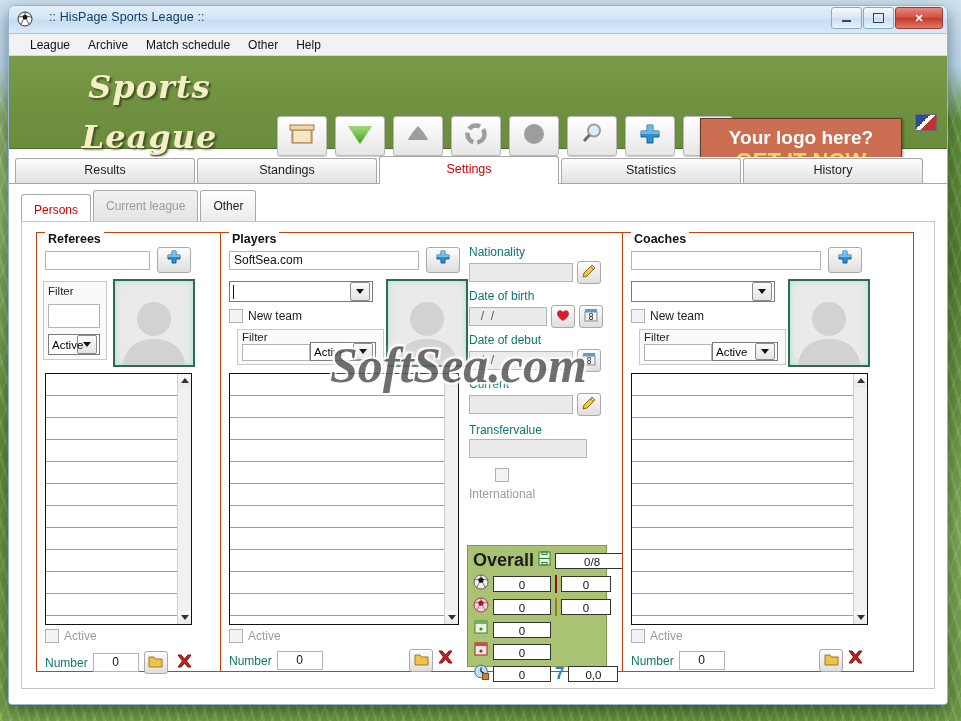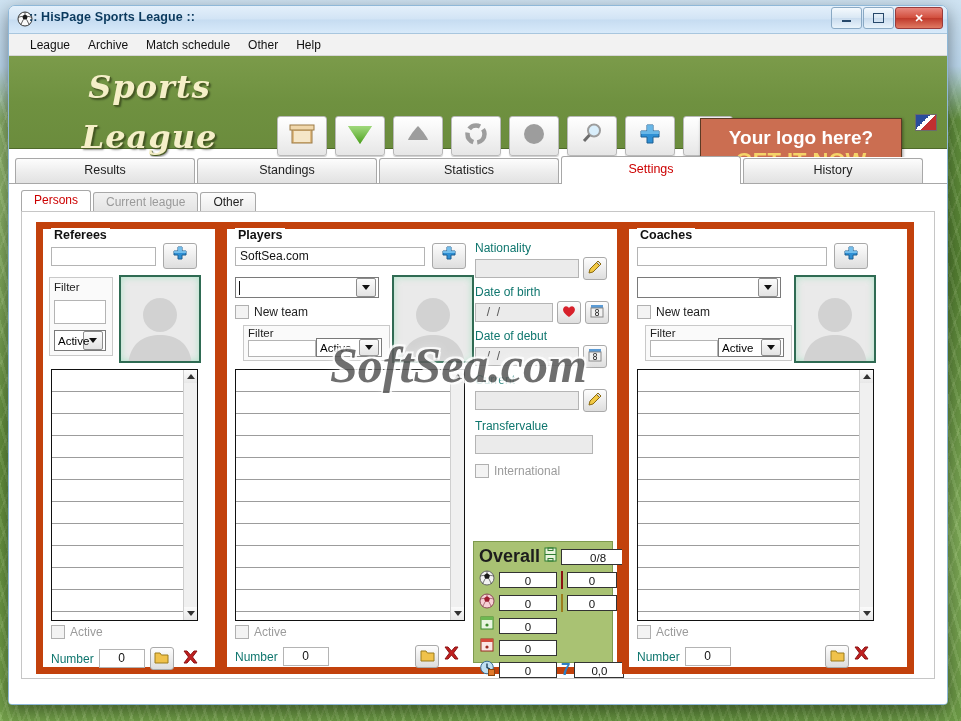--- a/index.html
+++ b/index.html
@@ -36,23 +36,22 @@
     overflow:hidden;
     z-index:3;
   }
   .titlebar{
     height:27px;position:relative;
     background:linear-gradient(180deg,#e4f0fb 0%,#d2e4f5 48%,#c6dcf1 52%,#d8eafa 100%);
     border-bottom:1px solid #a8c6de;
   }
   .tb-icon{position:absolute;left:8px;top:5px;width:16px;height:16px;}
   .tb-title{
-    position:absolute;left:20px;top:4px;font-size:12.5px;color:#0b3a5e;
+    position:absolute;left:40px;top:4px;font-size:12.5px;color:#0b3a5e;
     letter-spacing:.1px;
-    font-weight:bold;
   }
   .winbtns{position:absolute;right:4px;top:1px;display:flex;gap:0;}
   .wbtn{
     width:29px;height:20px;margin-left:1px;
     border:1px solid #8aa9c4;border-radius:3px;
     background:linear-gradient(180deg,#f4f9fd 0,#dae8f4 48%,#cadcee 52%,#e8f3fb 100%);
     display:flex;align-items:center;justify-content:center;
     font-size:11px;color:#1b3d5c;cursor:default;
   }
   .wbtn.close{
@@ -139,33 +138,33 @@
   }
   .mtab.active{
     background:#ffffff;color:#cc0000;height:27px;line-height:25px;
     z-index:2;margin-bottom:-1px;
   }
 
   
   .content{background:#ffffff;height:calc(100% - 27px - 21px - 92px - 34px);position:relative;}
   .subtabs{display:flex;align-items:flex-end;gap:2px;padding:6px 0 0 12px;}
   .stab{
-    padding:2px 12px;font-size:12px;border:1px solid #a8a8a8;border-bottom:none;
+    padding:8px 12px;font-size:12px;border:1px solid #a8a8a8;border-bottom:none;
     border-radius:3px 3px 0 0;
     background:linear-gradient(180deg,#fdfdfd 0,#ececec 100%);color:#222;cursor:pointer;
   }
   .stab.active{background:#fff;color:#cc0000;padding-bottom:4px;position:relative;z-index:2;}
   .stab.disabled{color:#9a9a9a;background:linear-gradient(180deg,#f2f2f2 0,#e4e4e4 100%);}
 
   .panelbox{
     margin:0 12px 0 12px;border:1px solid #c6c6c6;height:466px;position:relative;
     background:#fff;
   }
 
-  .grp{position:absolute;border:7px solid #c2410c;background:#fff;}
+  .grp{position:absolute;border:1px solid #c2410c;background:#fff;padding-left:12px;}
   .grp-title{
     position:absolute;top:-1px;left:8px;font-size:12.5px;font-weight:bold;color:#111;
     background:#fff;padding:0 3px;
   }
 
   .tfield{
     border:1px solid #b4b4b4;background:#fff;height:19px;font-size:12px;
     padding:0 4px;line-height:19px;color:#111;box-sizing:border-box;
   }
   .tfield.ro{background:#ebebeb;color:#555;}
@@ -381,22 +380,22 @@
       <div class="banner-l1">Your logo here?</div>
       <div class="banner-l2">GET IT NOW</div>
     </div>
     <div class="flagicon"></div>
   </div>
 
   <div class="tabstrip-wrap">
     <div class="tabstrip">
       <div class="mtab">Results</div>
       <div class="mtab">Standings</div>
+      <div class="mtab active">Settings</div>
       <div class="mtab">Statistics</div>
-      <div class="mtab active">Settings</div>
       <div class="mtab">History</div>
     </div>
   </div>
 
   <div class="content">
 
     <div class="subtabs">
       <div class="stab active">Persons</div>
       <div class="stab disabled">Current league</div>
       <div class="stab">Other</div>
@@ -608,21 +607,21 @@
                     <path d="M10 1 L13 4 L5 12 L1 13 L2 9 Z" fill="#f2c945" stroke="#8a6a10"></path>
                     <path d="M10 1 L13 4 L11.5 5.5 L8.5 2.5 Z" fill="#d9d9d9" stroke="#8a6a10"></path>
                   </svg>
               </span>
             </span>
           </div>
 
           <div class="lbl" style="margin-top:7px;">Transfervalue</div>
           <input class="tfield ro" style="width: 118px; margin-top: 2px;" value="">
 
-          <div class="chk disabled" style="margin-top:10px;">
+          <div class="chk disabled" style="margin-top:10px;flex-direction:column;">
             <span class="box"></span>
             <span>International</span>
           </div>
         </div>
 
         <div class="stats" style="left:246px;top:312px;width:140px;height:122px;">
           <div class="srow">
             <span class="s-overall">Overall</span>
             <span>
               <svg width="13" height="15" viewBox="0 0 13 15">

